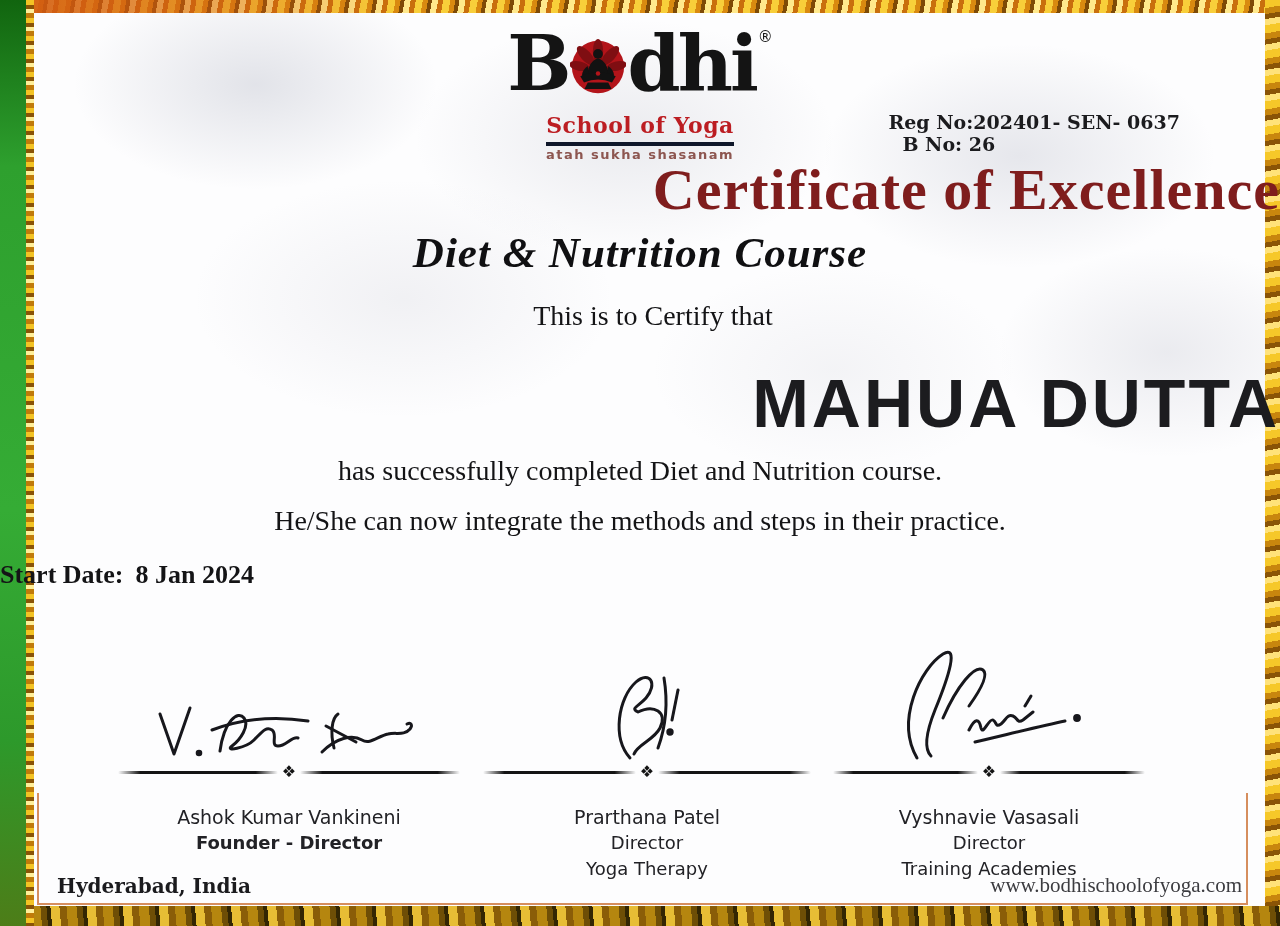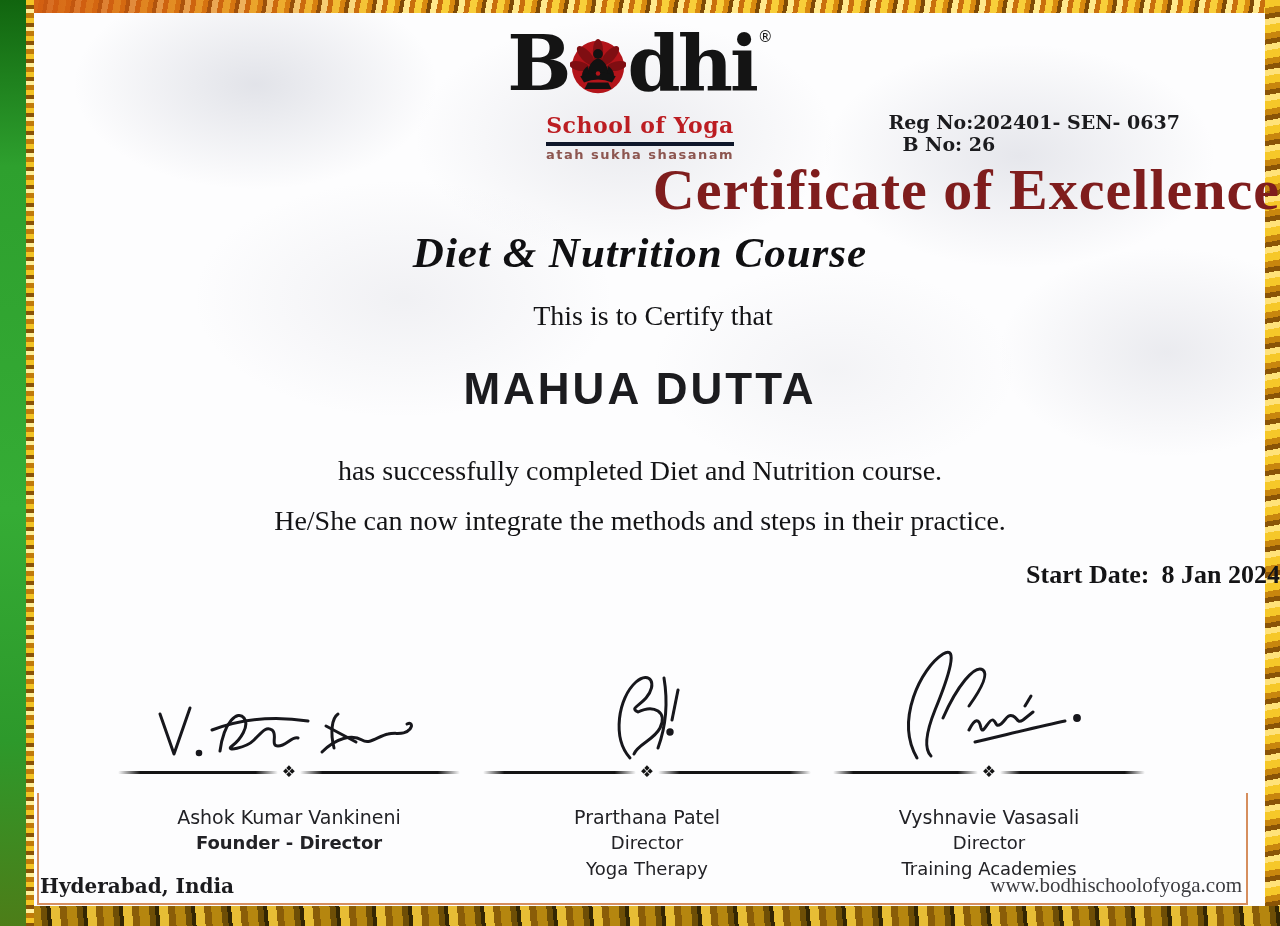--- a/index.html
+++ b/index.html
@@ -56,46 +56,46 @@
   .reg-block { position:absolute; top:112px; right:100px; font-family:"DejaVu Serif", serif;
     font-weight:bold; font-size:19px; color:#1b1b1e; line-height:1.15; }
   .reg-line2 { padding-left:14px; }
 
   
   .title { position:absolute; top:156px; left:0; right:0; text-align:right;
     font-size:58px; font-weight:600; letter-spacing:1px; color:#7f1d1d; }
   .course { position:absolute; top:228px; left:0; right:0; text-align:center;
     font-size:43px; font-weight:bold; font-style:italic; letter-spacing:1px; color:#101012; }
   .certify { position:absolute; top:300px; left:0; right:0; text-align:center; font-size:28px; color:#141416;padding-left:26px; }
-  .recipient { position:absolute; top:364px; left:0; right:0; text-align:center;
-    font-family:"Liberation Sans", sans-serif; font-weight:bold; font-size:44px; letter-spacing:3px; color:#1c1c1f; }
+  .recipient { position:absolute; top:364px; left:0; right:0; text-align:right;
+    font-family:"Liberation Sans", sans-serif; font-weight:bold; font-size:68px; letter-spacing:3px; color:#1c1c1f; }
   .body-lines { position:absolute; top:446px; left:0; right:0; text-align:center;
     font-size:28px; line-height:50px; color:#141416; }
-  .dates { position:absolute; top:560px; left:0; right:0; display:flex; justify-content:flex-end; gap:58px;
+  .dates { position:absolute; top:560px; left:0; right:0; display:flex; justify-content:flex-start; gap:58px;
     font-size:26px; font-weight:600; color:#141416; }
   .date-pair { display:flex; gap:12px; }
 
   
   .sig-col { position:absolute; top:642px; display:flex; flex-direction:column; }
   .sig-col.c1 { left:118px; width:342px; }
   .sig-col.c2 { left:483px; width:328px; }
   .sig-col.c3 { left:833px; width:312px; }
   .sig-box { height:122px; display:flex; align-items:flex-end; justify-content:center; }
   .divider { display:flex; align-items:center; width:100%; }
   .dline { flex:1; height:3px; border-radius:2px;
     background:linear-gradient(to right, transparent, #141414 14%, #141414 86%, transparent); }
   .ornament { font-family:"DejaVu Sans", sans-serif; font-size:16px; line-height:1; margin:0 4px; color:#141414; }
   .sig-name { margin-top:24px; text-align:center; font-family:"DejaVu Sans", sans-serif;
     font-size:19px; color:#222226; line-height:26px; }
   .sig-role { text-align:center; font-family:"DejaVu Sans", sans-serif; font-size:18px; color:#222226; line-height:26px; }
   .sig-role.bold { font-weight:bold; }
 
   
   .footer-left { position:absolute; left:40px; bottom:28px; font-family:"DejaVu Serif", serif;
-    font-weight:bold; font-size:20px; color:#1b1b1e; }
+    font-weight:bold; font-size:20px; color:#1b1b1e;padding-left:17px; }
   .footer-right { position:absolute; right:38px; bottom:28px; font-family:Liberation Serif, serif;
     font-size:21px; color:#3c3c40; }
 
   svg.sig { stroke:#17171c; fill:none; stroke-linecap:round; stroke-linejoin:round; }
 </style>
 </head>
 <body>
 
 <div class="cert">
 

